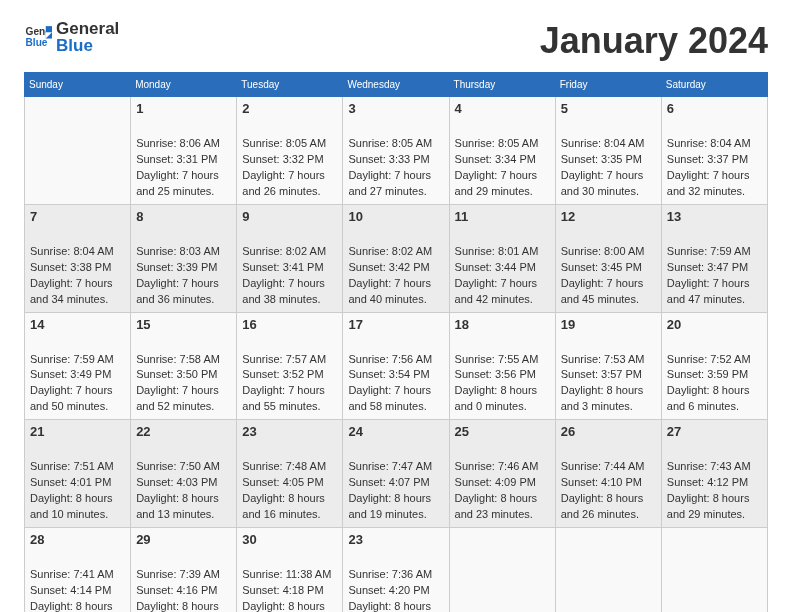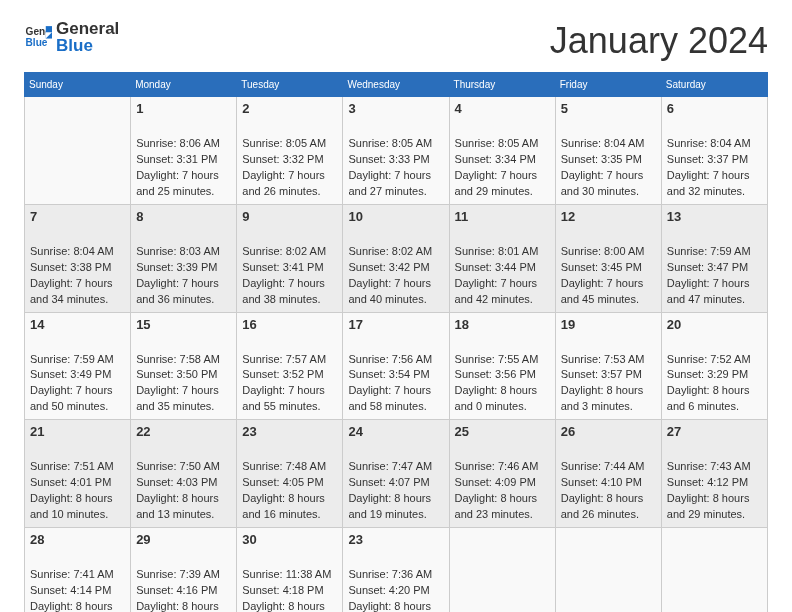--- a/index.html
+++ b/index.html
@@ -19,21 +19,21 @@
     .logo {
       display: flex;
       align-items: center;
       gap: 4px;
     }
     .logo-icon {
       width: 28px;
       height: 28px;
     }
     .title-area { text-align: right; }
-    .calendar-title { font-size: 36px; color: #333; font-weight: normal; }
+    .calendar-title { font-size: 36px; color: #333; font-weight: bold; }
     .calendar-subtitle { font-size: 15px; color: #555; margin-top: 2px; }
     table {
       width: 100%;
       border-collapse: collapse;
       font-size: 11.5px;
     }
     thead tr th {
       background-color: #2a6ebb;
       color: #ffffff;
       padding: 6px 4px;
@@ -216,21 +216,21 @@
             <div>Sunrise: 7:59 AM</div>
             <div>Sunset: 3:49 PM</div>
             <div>Daylight: 7 hours and 50 minutes.</div>
           </div>
         </td>
         <td>
           <span class="day-num">15</span>
           <div class="day-info">
             <div>Sunrise: 7:58 AM</div>
             <div>Sunset: 3:50 PM</div>
-            <div>Daylight: 7 hours and 35 minutes.</div>
+            <div>Daylight: 7 hours and 52 minutes.</div>
           </div>
         </td>
         <td>
           <span class="day-num">16</span>
           <div class="day-info">
             <div>Sunrise: 7:57 AM</div>
             <div>Sunset: 3:52 PM</div>
             <div>Daylight: 7 hours and 55 minutes.</div>
           </div>
         </td>
@@ -255,21 +255,21 @@
           <div class="day-info">
             <div>Sunrise: 7:53 AM</div>
             <div>Sunset: 3:57 PM</div>
             <div>Daylight: 8 hours and 3 minutes.</div>
           </div>
         </td>
         <td>
           <span class="day-num">20</span>
           <div class="day-info">
             <div>Sunrise: 7:52 AM</div>
-            <div>Sunset: 3:29 PM</div>
+            <div>Sunset: 3:59 PM</div>
             <div>Daylight: 8 hours and 6 minutes.</div>
           </div>
         </td>
       </tr>
       <tr>
         <td>
           <span class="day-num">21</span>
           <div class="day-info">
             <div>Sunrise: 7:51 AM</div>
             <div>Sunset: 4:01 PM</div>

